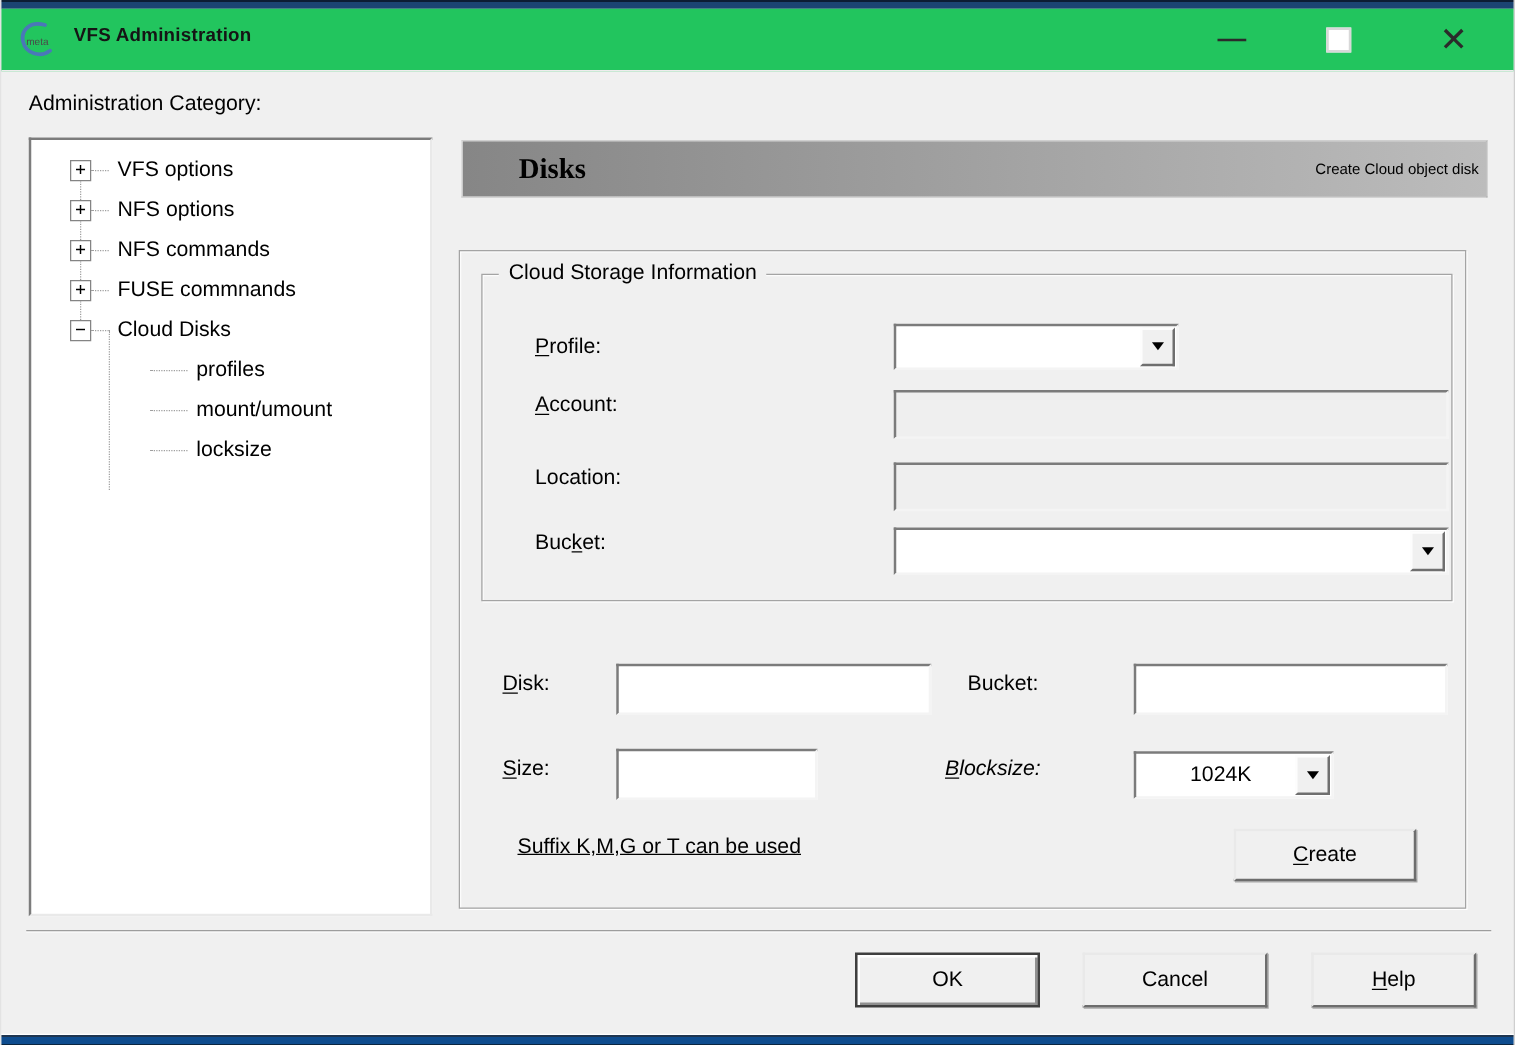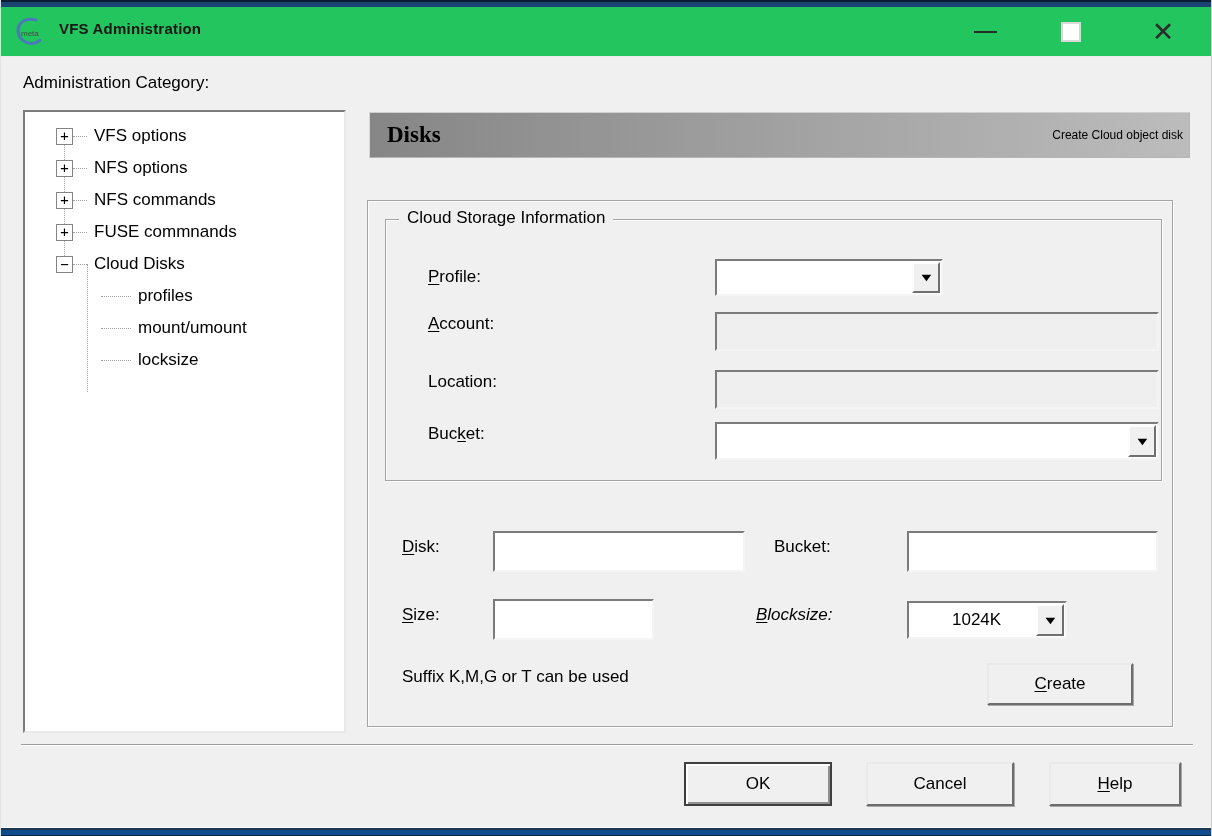--- a/index.html
+++ b/index.html
@@ -23,38 +23,38 @@
   .cap-max { left:1048px; }
   .cap-max .sq { width:20px; height:20px; border:2px solid #d8d8d8; background:#fff; }
   .cap-close { left:1140px; font-size:27px; color:#2b2b2b; font-weight:400; line-height:1; }
 
   
   .cat-label { position:absolute; left:22px; top:73px; font-size:17px; }
   .tree { position:absolute; left:22px; top:110px; width:323px; height:623px; background:#fff;
     border:2px solid; border-color:#7c7c7c #e9e9e9 #e9e9e9 #7c7c7c; padding-top:8px; }
   .trow { height:32px; display:flex; align-items:center; font-size:17px; position:relative; }
   .trow.root { padding-left:31px; }
-  .trow.child { padding-left:76px; }
+  .trow.child { padding-left:95px; }
   .expander { width:17px; height:17px; background:#fff; border:1px solid #848484;
     display:flex; align-items:center; justify-content:center; font-size:14px; line-height:1;
     font-family:"DejaVu Sans Mono", monospace; flex:0 0 auto; }
   .stub { width:14px; border-top:1px dotted #9f9f9f; }
   .cstub { width:30px; border-top:1px dotted #9f9f9f; }
   .tlabel { margin-left:7px; white-space:nowrap; }
   .tlabel.selected { background:#1683d8; color:#fff; outline:1px dotted #cf6a1f; padding:1px 4px; margin-left:4px; }
   .vline { position:absolute; border-left:1px dotted #9f9f9f; width:0; }
   .vline-root { left:39px; top:30px; height:116px; }
   .vline-child { left:62px; top:152px; height:128px; }
 
   
   .hdr { position:absolute; left:368px; top:112px; width:821px; height:46px;
     background:linear-gradient(to right, #868686, #bcbcbc);
     border:1px solid #b5b5b5; border-left-color:#d9d9d9; border-top-color:#cfcfcf;
     display:flex; align-items:center; justify-content:space-between; padding:0 6px 0 17px; }
-  .hdr-title { font-family:"Liberation Serif", serif; font-weight:bold; font-size:23px; }
+  .hdr-title { font-family:"Liberation Serif", serif; font-weight:bold; font-size:23px;margin-left:28px; }
   .hdr-sub { font-size:12px; }
 
   
   .panel { position:absolute; left:366px; top:200px; width:806px; height:527px;
     border:1px solid #a4a4a4; box-shadow:1px 1px 0 #ffffff, inset 1px 1px 0 #fcfcfc; }
   .gbox { position:absolute; left:17px; top:18px; width:777px; height:262px;
     border:1px solid #a4a4a4; box-shadow:1px 1px 0 #ffffff, inset 1px 1px 0 #fcfcfc; }
   .gbox-title { position:absolute; left:13px; top:-12px; background:#f0f0f0; padding:0 8px; font-size:17px; white-space:nowrap; }
 
   .lbl { position:absolute; font-size:17px; white-space:nowrap; }
@@ -198,21 +198,21 @@
     <input class="field white sunken" style="left: 125px; top: 398px; width: 161px; height: 41px;" value="">
 
     <span class="lbl" style="left:388px; top:404px;font-style:italic;"><span></span><span class="u">B</span><span>locksize:</span></span>
     <div class="combo sunken" style="left:539px; top:400px; width:160px; height:38px;padding-left:36px;">
       <span class="combo-value">1024K</span>
       <span class="combo-btn">
           <span class="arrow">▼</span>
         </span>
     </div>
 
-    <span class="note" style="left:34px; top:466px;">Suffix K,M,G or T can be used</span>
+    <span class="note" style="left:46px; top:466px;text-decoration:underline;">Suffix K,M,G or T can be used</span>
 
     <button class="btn" style="left:619px; top:462px; width:146px; height:42px;">
         <span></span>
         <span class="u">C</span>
         <span>reate</span>
       </button>
   </div>
 
   <div class="sep"></div>
 

